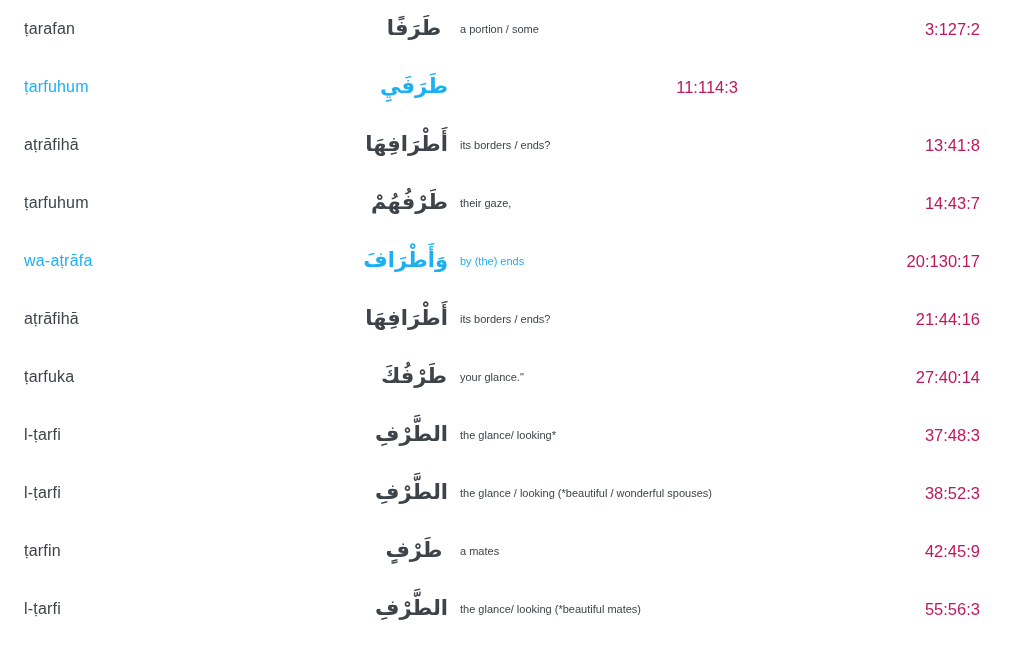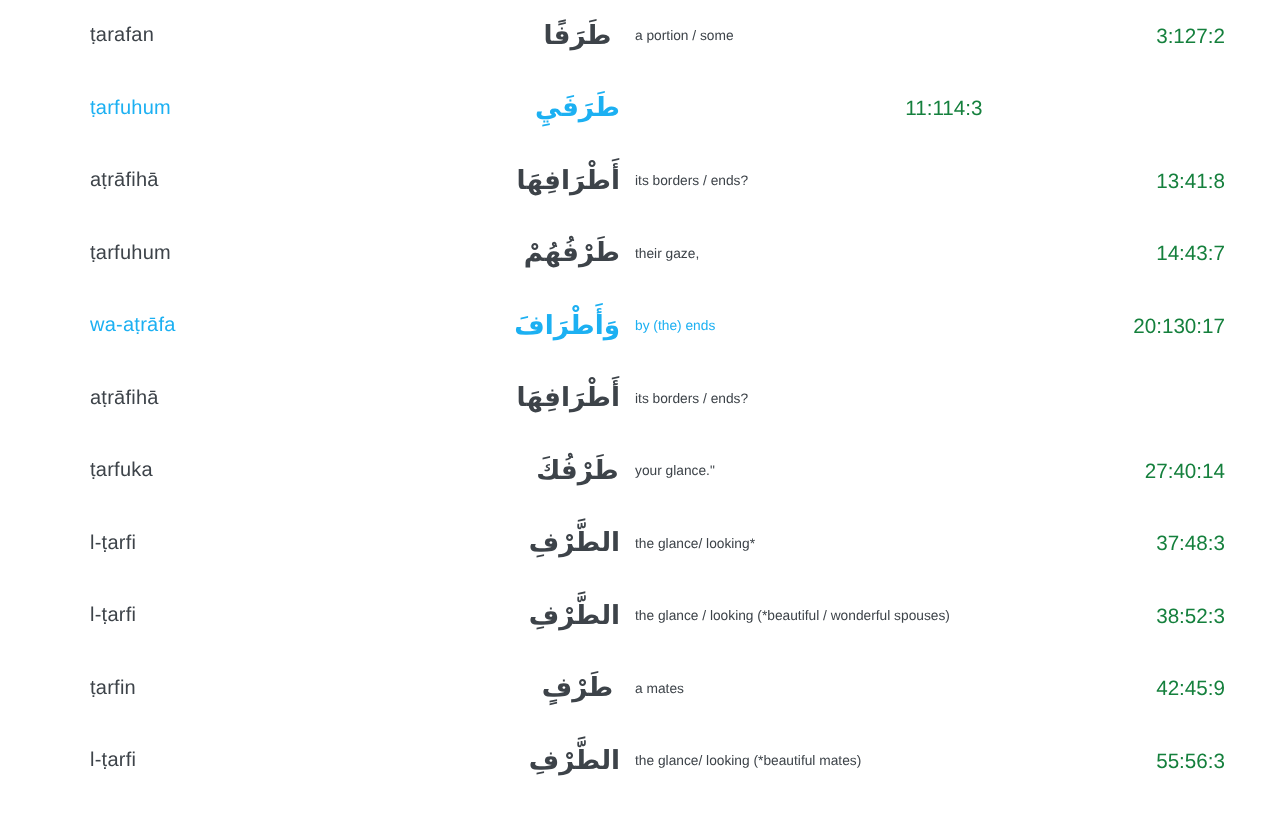--- a/index.html
+++ b/index.html
@@ -11,21 +11,20 @@
   .page {
     width: 1023px;
     height: 668px;
     background: #ffffff;
     overflow: hidden;
     box-sizing: border-box;
   }
   .wordlist {
     display: block;
     padding-top: 0;
-    margin-left: 48px;
   }
   .row {
     display: grid;
     grid-template-columns: 356px 68px 290px 1fr;
     align-items: center;
     min-height: 58px;
     padding: 0 43px 0 24px;
     box-sizing: border-box;
     color: #3d4349;
     cursor: pointer;
@@ -51,21 +50,21 @@
   }
   .translation {
     font-size: 11px;
     line-height: 1.3;
     padding-left: 12px;
     box-sizing: border-box;
   }
   .reference {
     font-size: 16.5px;
     text-align: right;
-    color: #15803d;
+    color: #be185d;
     white-space: nowrap;
     text-decoration: none;
   }
 </style>
 </head>
 <body>
 
 <div class="page">
   <div class="wordlist">
   <div class="row">
@@ -99,20 +98,21 @@
     <span class="translit">wa-aṭrāfa</span>
     <span class="arabic">وَأَطْرَافَ</span>
     <span class="translation">by (the) ends</span>
     <a class="reference">20:130:17</a>
   </div>
 
   <div class="row">
     <span class="translit">aṭrāfihā</span>
     <span class="arabic">أَطْرَافِهَا</span>
     <span class="translation">its borders / ends?</span>
+    <a class="reference">21:44:16</a>
   </div>
 
   <div class="row">
     <span class="translit">ṭarfuka</span>
     <span class="arabic">طَرْفُكَ</span>
     <span class="translation">your glance."</span>
     <a class="reference">27:40:14</a>
   </div>
 
   <div class="row">

